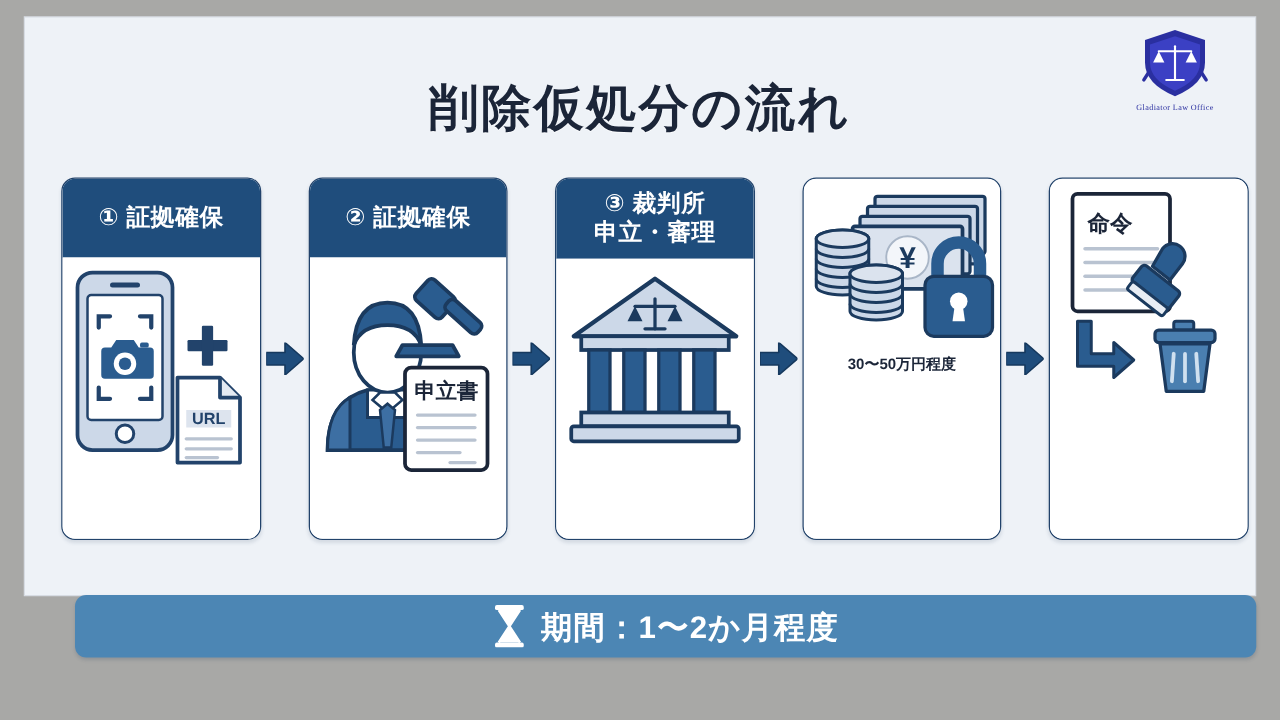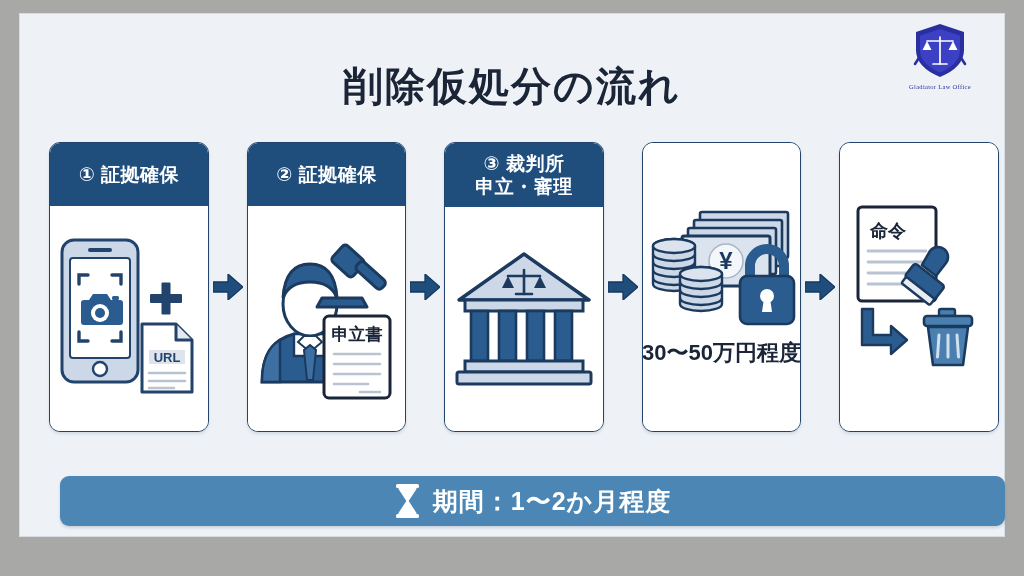--- a/index.html
+++ b/index.html
@@ -12,21 +12,21 @@
     width: 1024px;
     height: 576px;
     overflow: hidden;
     font-family: "Liberation Sans", "DejaVu Sans", sans-serif;
   }
   #slide-frame {
     position: absolute;
     left: 20px;
     top: 14px;
     width: 984px;
-    height: 522px;
+    height: 462px;
     background: #eef2f7;
     box-shadow: 0 0 0 1px #d7dce3;
   }
 
   
   #logo-block {
     position: absolute;
     right: 18px;
     top: 6px;
     width: 92px;
@@ -91,26 +91,25 @@
     justify-content: center;
     letter-spacing: .5px;
     border-radius: 9px 9px 0 0;
   }
   .step-head.two-line { min-height: 46px; }
   .step-body {
     flex: 1;
     display: flex;
     flex-direction: column;
     align-items: center;
-    justify-content: center;
     padding: 4px 6px 8px;
     background: #ffffff;
   }
   .step-caption {
-    font-size: 22px;
+    font-size: 12px;
     font-weight: bold;
     color: #1b2538;
     margin-top: 4px;
     white-space: nowrap;
   }
   .arrow-gap {
     width: 42px;
     display: flex;
     align-items: center;
     justify-content: center;

